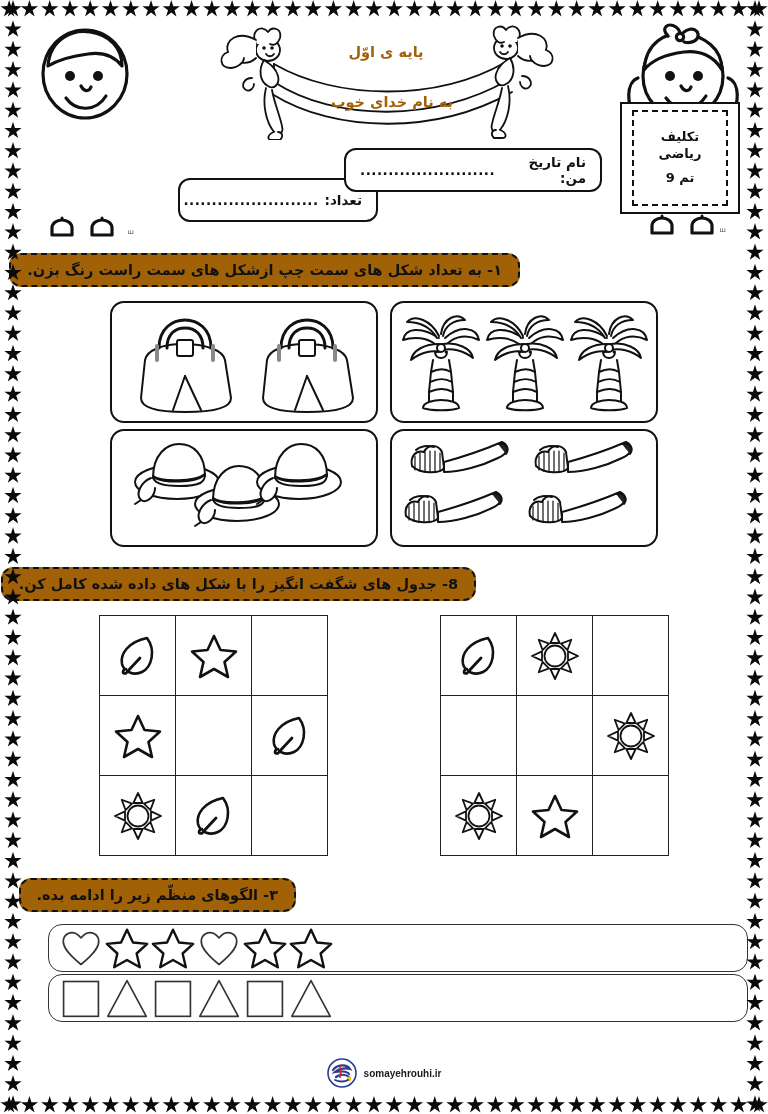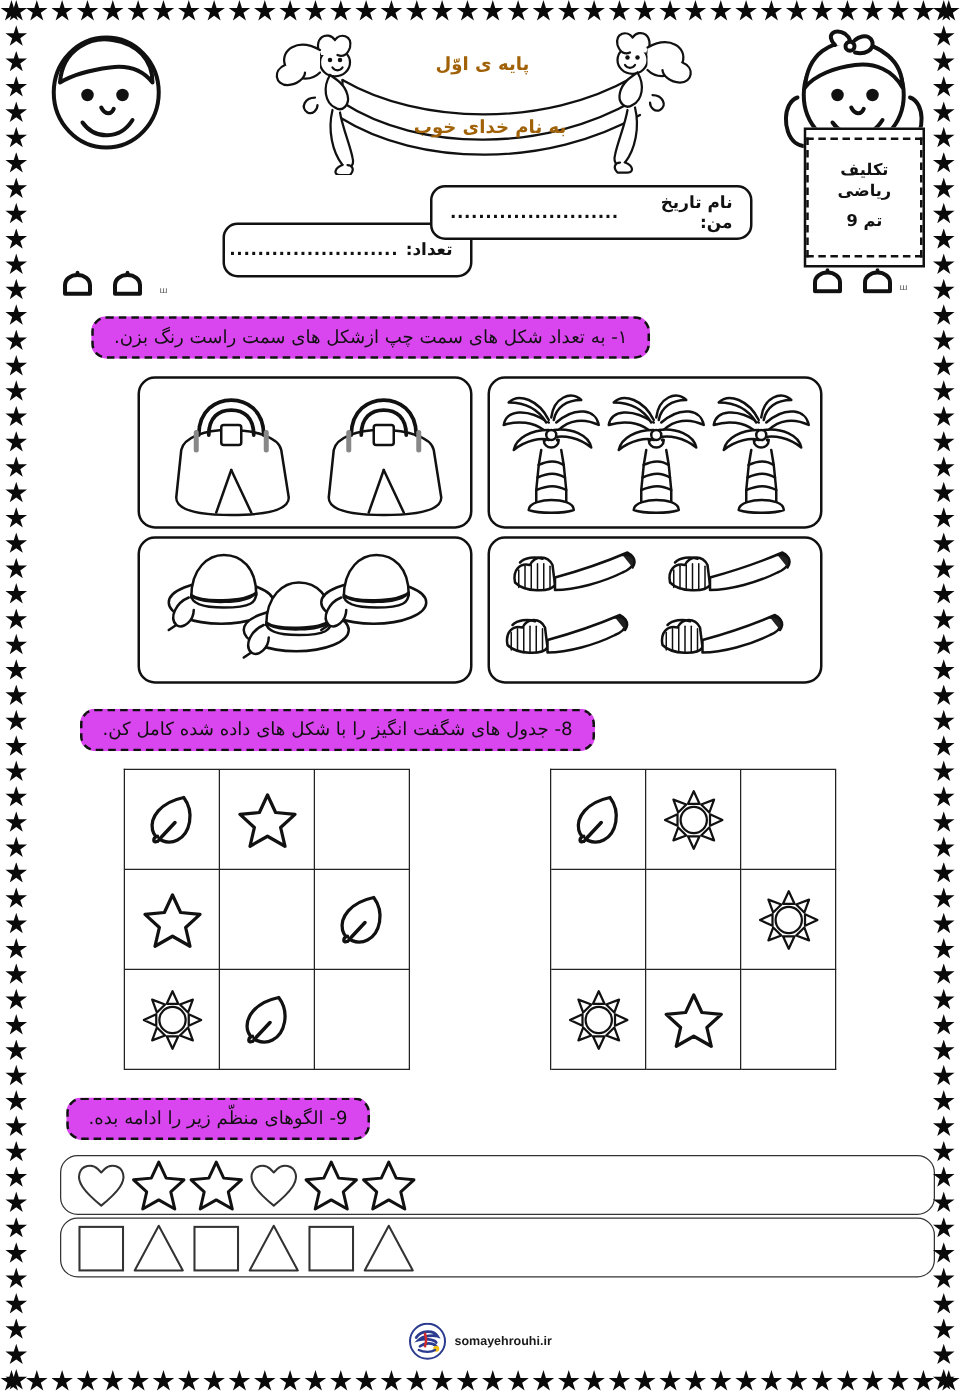--- a/index.html
+++ b/index.html
@@ -50,21 +50,21 @@
   }
   .kid-left{left:4px;top:2px;}
   .kid-right{right:4px;top:0px;}
   .kid svg{display:block;}
 
   .sign-box{
     position:absolute;
     box-sizing:border-box;
     border:2.5px solid #111;
     background:#fff;
-    width:97px;height:112px;
+    width:120px;height:112px;
     display:flex;align-items:center;justify-content:center;
   }
   .sign-left{left:8px;top:88px;}
   .sign-right{right:8px;top:82px;}
   .sign-inner{
     box-sizing:border-box;
     border:2px dashed #111;
     width:96px;height:96px;
     display:flex;flex-direction:column;
     align-items:center;justify-content:center;
@@ -114,25 +114,25 @@
   }
   .field-name{left:324px;top:128px;width:258px;height:44px;z-index:3;}
   .field-date{left:158px;top:158px;width:200px;height:44px;z-index:2;}
   .field .dots{font-weight:bold;letter-spacing:0.5px;}
 
   
   .qbanner{
     box-sizing:border-box;
     border:2.5px dashed #111;
     border-radius:12px;
-    background:#d946ef;
+    background:#a16207;
     direction:rtl;
     display:inline-flex;align-items:center;justify-content:center;
     padding:7px 16px;
-    font-weight:normal;font-size:14.5px;color:#111;
+    font-weight:bold;font-size:14.5px;color:#111;
     font-family:"DejaVu Sans", sans-serif;
     white-space:nowrap;
   }
   .qrow{display:flex;}
   .qrow.q1{justify-content:flex-start;margin:18px 0 0 0;padding-right:228px;}
   .qrow.q2{justify-content:flex-start;margin:20px 0 0 0;padding-right:272px;}
   .qrow.q3{justify-content:flex-start;margin:22px 0 0 0;padding-right:452px;}
 
   
   .boxgrid{
@@ -884,21 +884,21 @@
           <div class="cell">
             <svg width="48" height="48" viewBox="0 0 48 48">
               <path d="M24 4 L30.5 18 L46 19.5 L34.5 30 L38 45 L24 37 L10 45 L13.5 30 L2 19.5 L17.5 18 Z" fill="#fff" stroke="#111" stroke-width="2.6" stroke-linejoin="round"></path>
             </svg>
           </div>
           <div class="cell"></div>
         </div>
     </div>
 
     <div class="qrow q3">
-      <div class="qbanner">9- الگوهای منظّم زیر را ادامه بده.</div>
+      <div class="qbanner">۳- الگوهای منظّم زیر را ادامه بده.</div>
     </div>
 
     <div class="patterns">
       <div class="pstrip" id="pattern-0">
           <span style="display: inline-flex;">
             <svg width="44" height="44" viewBox="0 0 48 48">
               <path d="M24 42 C8 29 3 21 5 14 C7 7 16 5 21 10 L24 13 L27 10 C32 5 41 7 43 14 C45 21 40 29 24 42 Z" fill="#fff" stroke="#333" stroke-width="1.8" stroke-linejoin="round"></path>
             </svg>
           </span>
           <span style="display: inline-flex;">

